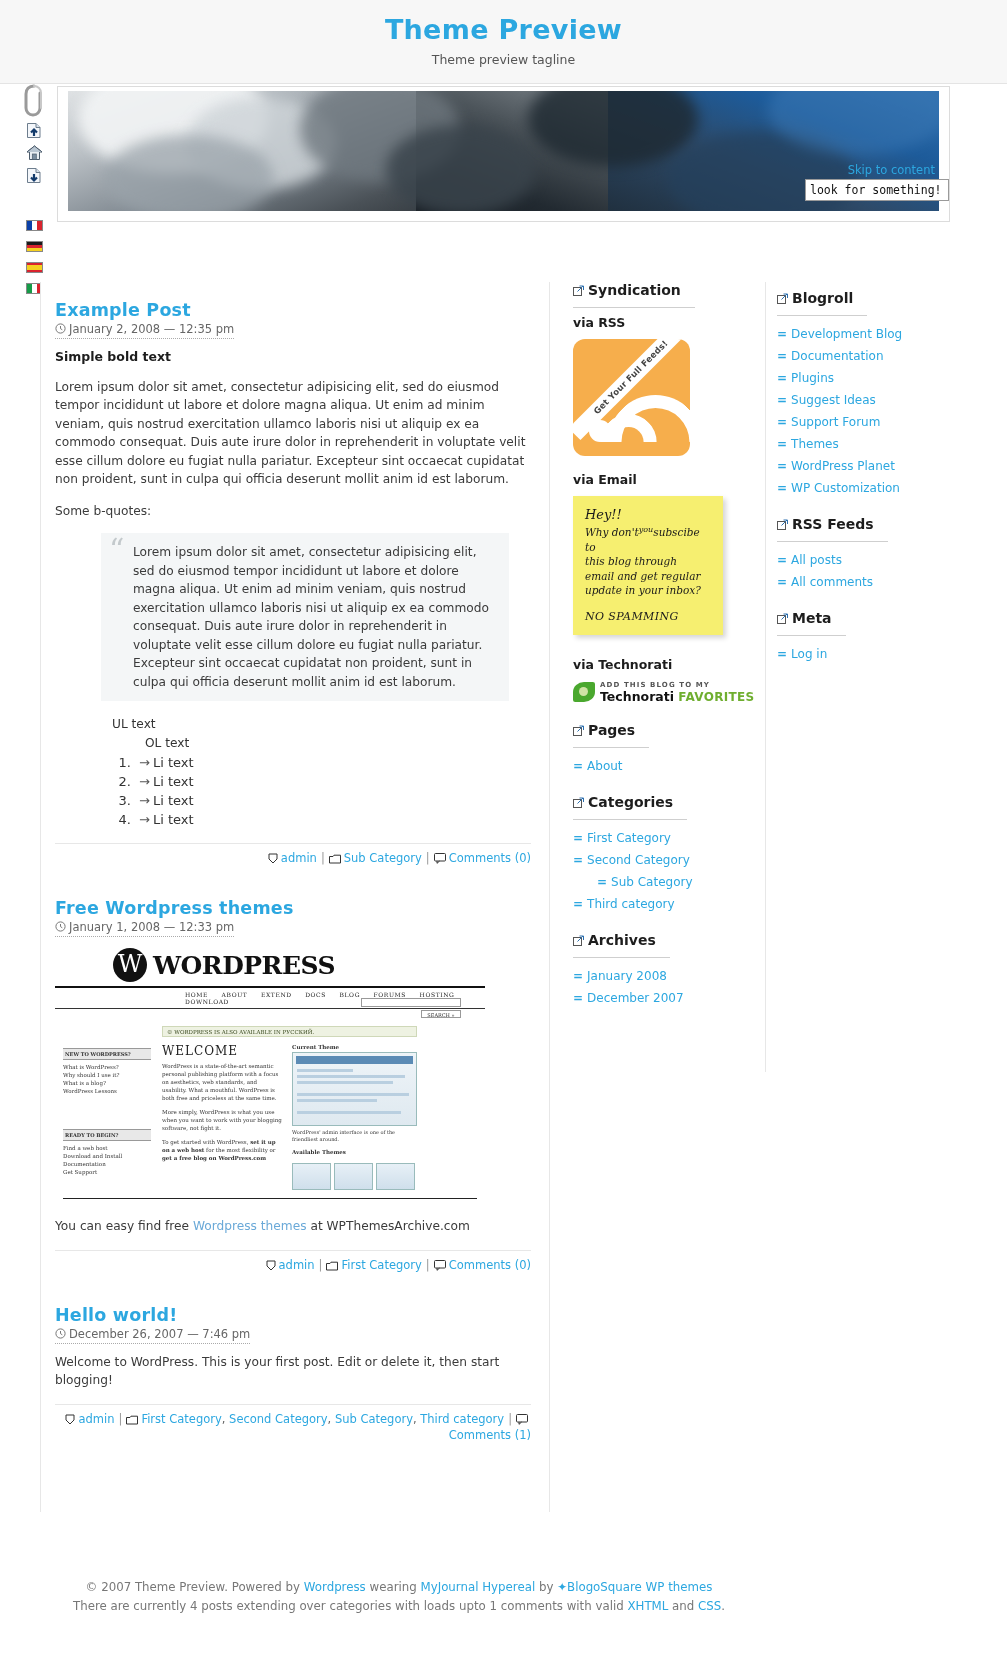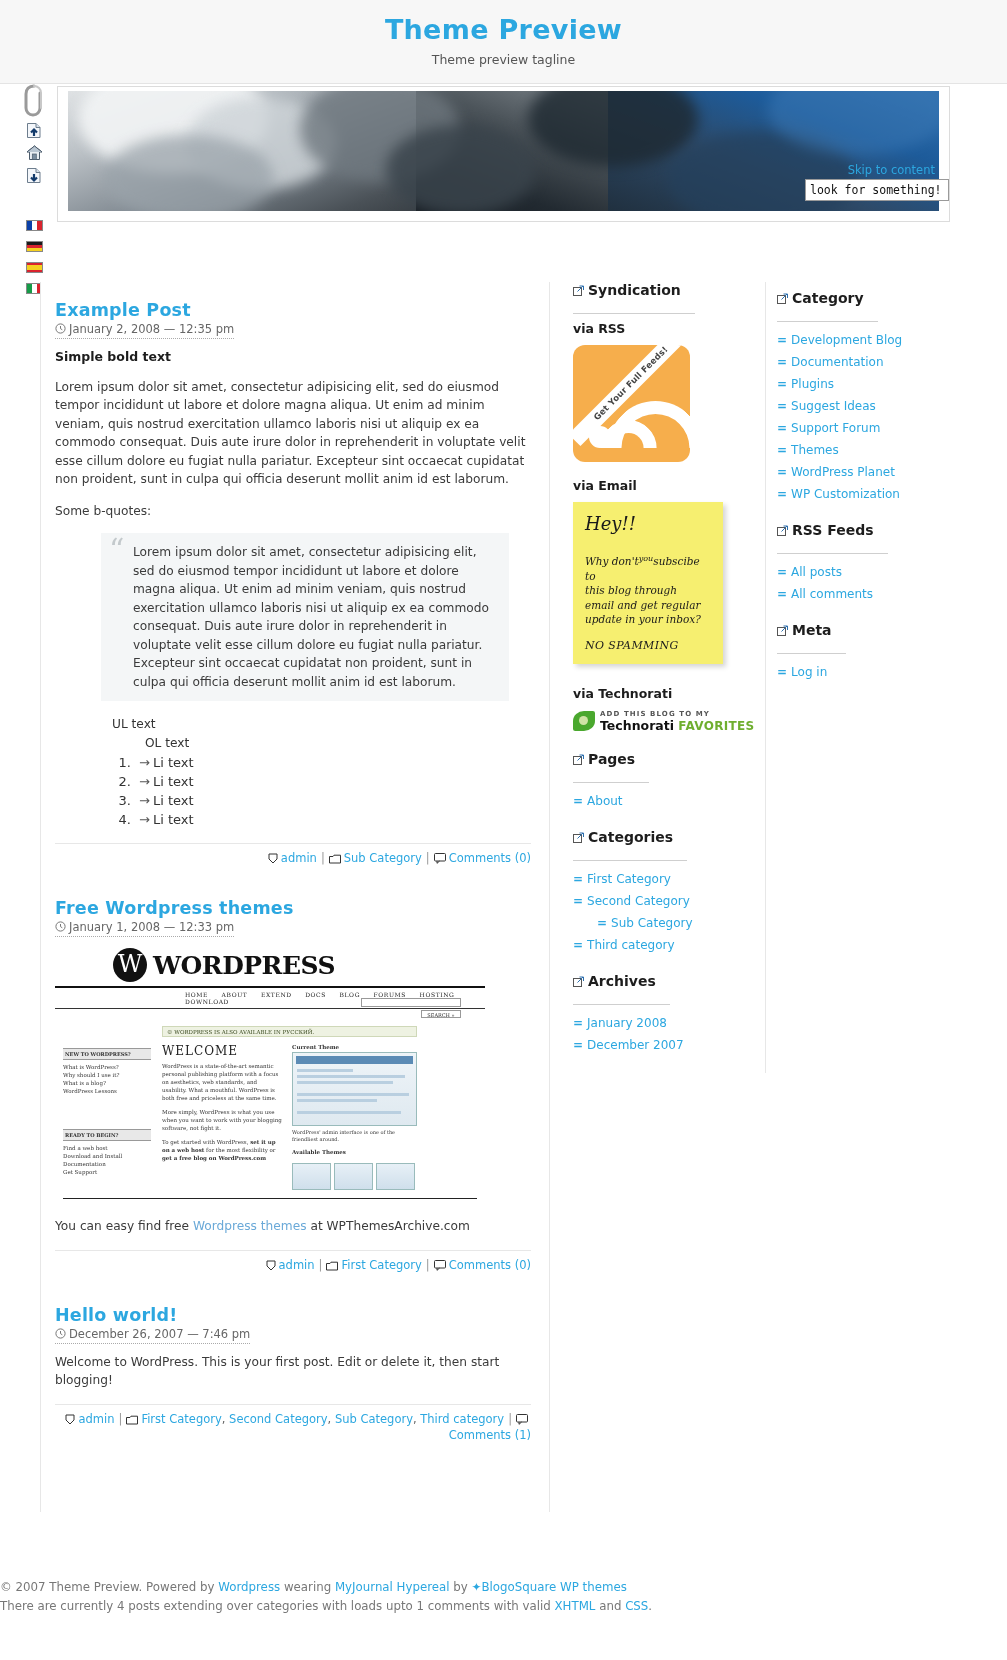--- a/index.html
+++ b/index.html
@@ -188,21 +188,21 @@
 
   
   .widget { margin:0 0 17px 0; }
   .widget h3 {
     margin:0 0 7px 0;
     font-size:14px;
     font-weight:bold;
     color:#1d1d1d;
     display:inline-block;
     border-bottom:1px solid #cfcfcf;
-    padding-bottom:14px;
+    padding-bottom:8px;
     padding-right:14px;
     text-align:right;
   }
   .widget h3 .wi { display:inline-block; vertical-align:-1px; margin-right:4px; }
   .widget ul { list-style:none; margin:0; padding:0; }
   .widget ul li { font-size:12px; line-height:22px; color:#2ca7e0; }
   .widget ul li a { color:#2ca7e0; text-decoration:none; }
   .widget ul li .bullet { color:#2ca7e0; margin-right:4px; font-weight:bold; }
   .widget ul ul { margin-left:24px; }
   .subwidgettitle { font-size:12.5px; font-weight:bold; color:#1d1d1d; margin:0 0 9px 0; }
@@ -240,21 +240,21 @@
 
   
   #sticky {
     width:150px; min-height:126px;
     background:#f6ef70;
     padding:11px 10px 12px 12px;
     box-shadow:3px 3px 5px rgba(0,0,0,0.17);
     margin-bottom:22px;
     position:relative;
   }
-  #sticky .hey { font-size:18px; color:#1a1a1a; font-family:"DejaVu Serif", serif; font-style:italic; margin-bottom:18px; }
+  #sticky .hey { font-size:13px; color:#1a1a1a; font-family:"DejaVu Serif", serif; font-style:italic; margin-bottom:1px; }
   #sticky .line { font-size:10.5px; color:#1a1a1a; font-family:"DejaVu Serif", serif; font-style:italic; line-height:14.5px; }
   #sticky .nospam { font-size:11px; color:#1a1a1a; font-family:"DejaVu Serif", serif; font-style:italic; margin-top:12px; letter-spacing:0.4px; }
   #sticky .inscaret { font-size:8px; vertical-align:4px; }
 
   
   #technorati {
     display:flex; align-items:center; gap:5px;
     background:#fff; margin-bottom:18px;
   }
   #technorati .leaf {
@@ -295,21 +295,21 @@
   #wpshot .shotbox { width:125px; height:74px; border:1px solid #9bb; background:linear-gradient(180deg,#eef4f8,#dfe9f0); position:relative;}
   #wpshot .shotbox .tb { position:absolute; left:3px; top:3px; right:3px; height:8px; background:#5b8bb5;}
   #wpshot .shotbox .rw { position:absolute; left:4px; height:3px; background:#b9cfe0;}
   #wpshot .thumbs { margin-top:8px; display:flex; gap:3px;}
   #wpshot .thumbs div { width:39px; height:27px; border:1px solid #9bb; background:linear-gradient(180deg,#e7f0f7,#cfdfeb);}
   #wpshot .wprule { position:absolute; left:8px; right:8px; bottom:4px; border-top:1px solid #222;}
 
   
   #footer {
     position:absolute; left:0; top:1578px; width:798px;
-    font-size:11.8px; color:#777;
+    text-align:center; font-size:11.8px; color:#777;
     line-height:19px;
   }
   #footer a { color:#2ca7e0; text-decoration:none; }
   #footer .diamond { color:#2ca7e0; }
 </style>
 </head>
 <body>
 
 <div id="header">
   <div id="blog-title">Theme Preview</div>
@@ -635,21 +635,21 @@
 
   <div id="sidebar2">
 
     <div class="widget">
       <h3>
         <span class="wi">
           <svg width="11" height="11" viewBox="0 0 11 11">
               <rect x="0.5" y="2.5" width="8" height="8" fill="none" stroke="#555" stroke-width="1"></rect>
               <path d="M4.5 6.5 L10 1 M6.5 1 H10.5 V5" fill="none" stroke="#2c6fae" stroke-width="1"></path>
             </svg>
-        </span><span>Category</span>
+        </span><span>Blogroll</span>
       </h3>
       <ul>
         <li><span class="bullet">=</span><a href="#">Development Blog</a></li>
         <li><span class="bullet">=</span><a href="#">Documentation</a></li>
         <li><span class="bullet">=</span><a href="#">Plugins</a></li>
         <li><span class="bullet">=</span><a href="#">Suggest Ideas</a></li>
         <li><span class="bullet">=</span><a href="#">Support Forum</a></li>
         <li><span class="bullet">=</span><a href="#">Themes</a></li>
         <li><span class="bullet">=</span><a href="#">WordPress Planet</a></li>
         <li><span class="bullet">=</span><a href="#">WP Customization</a></li>

